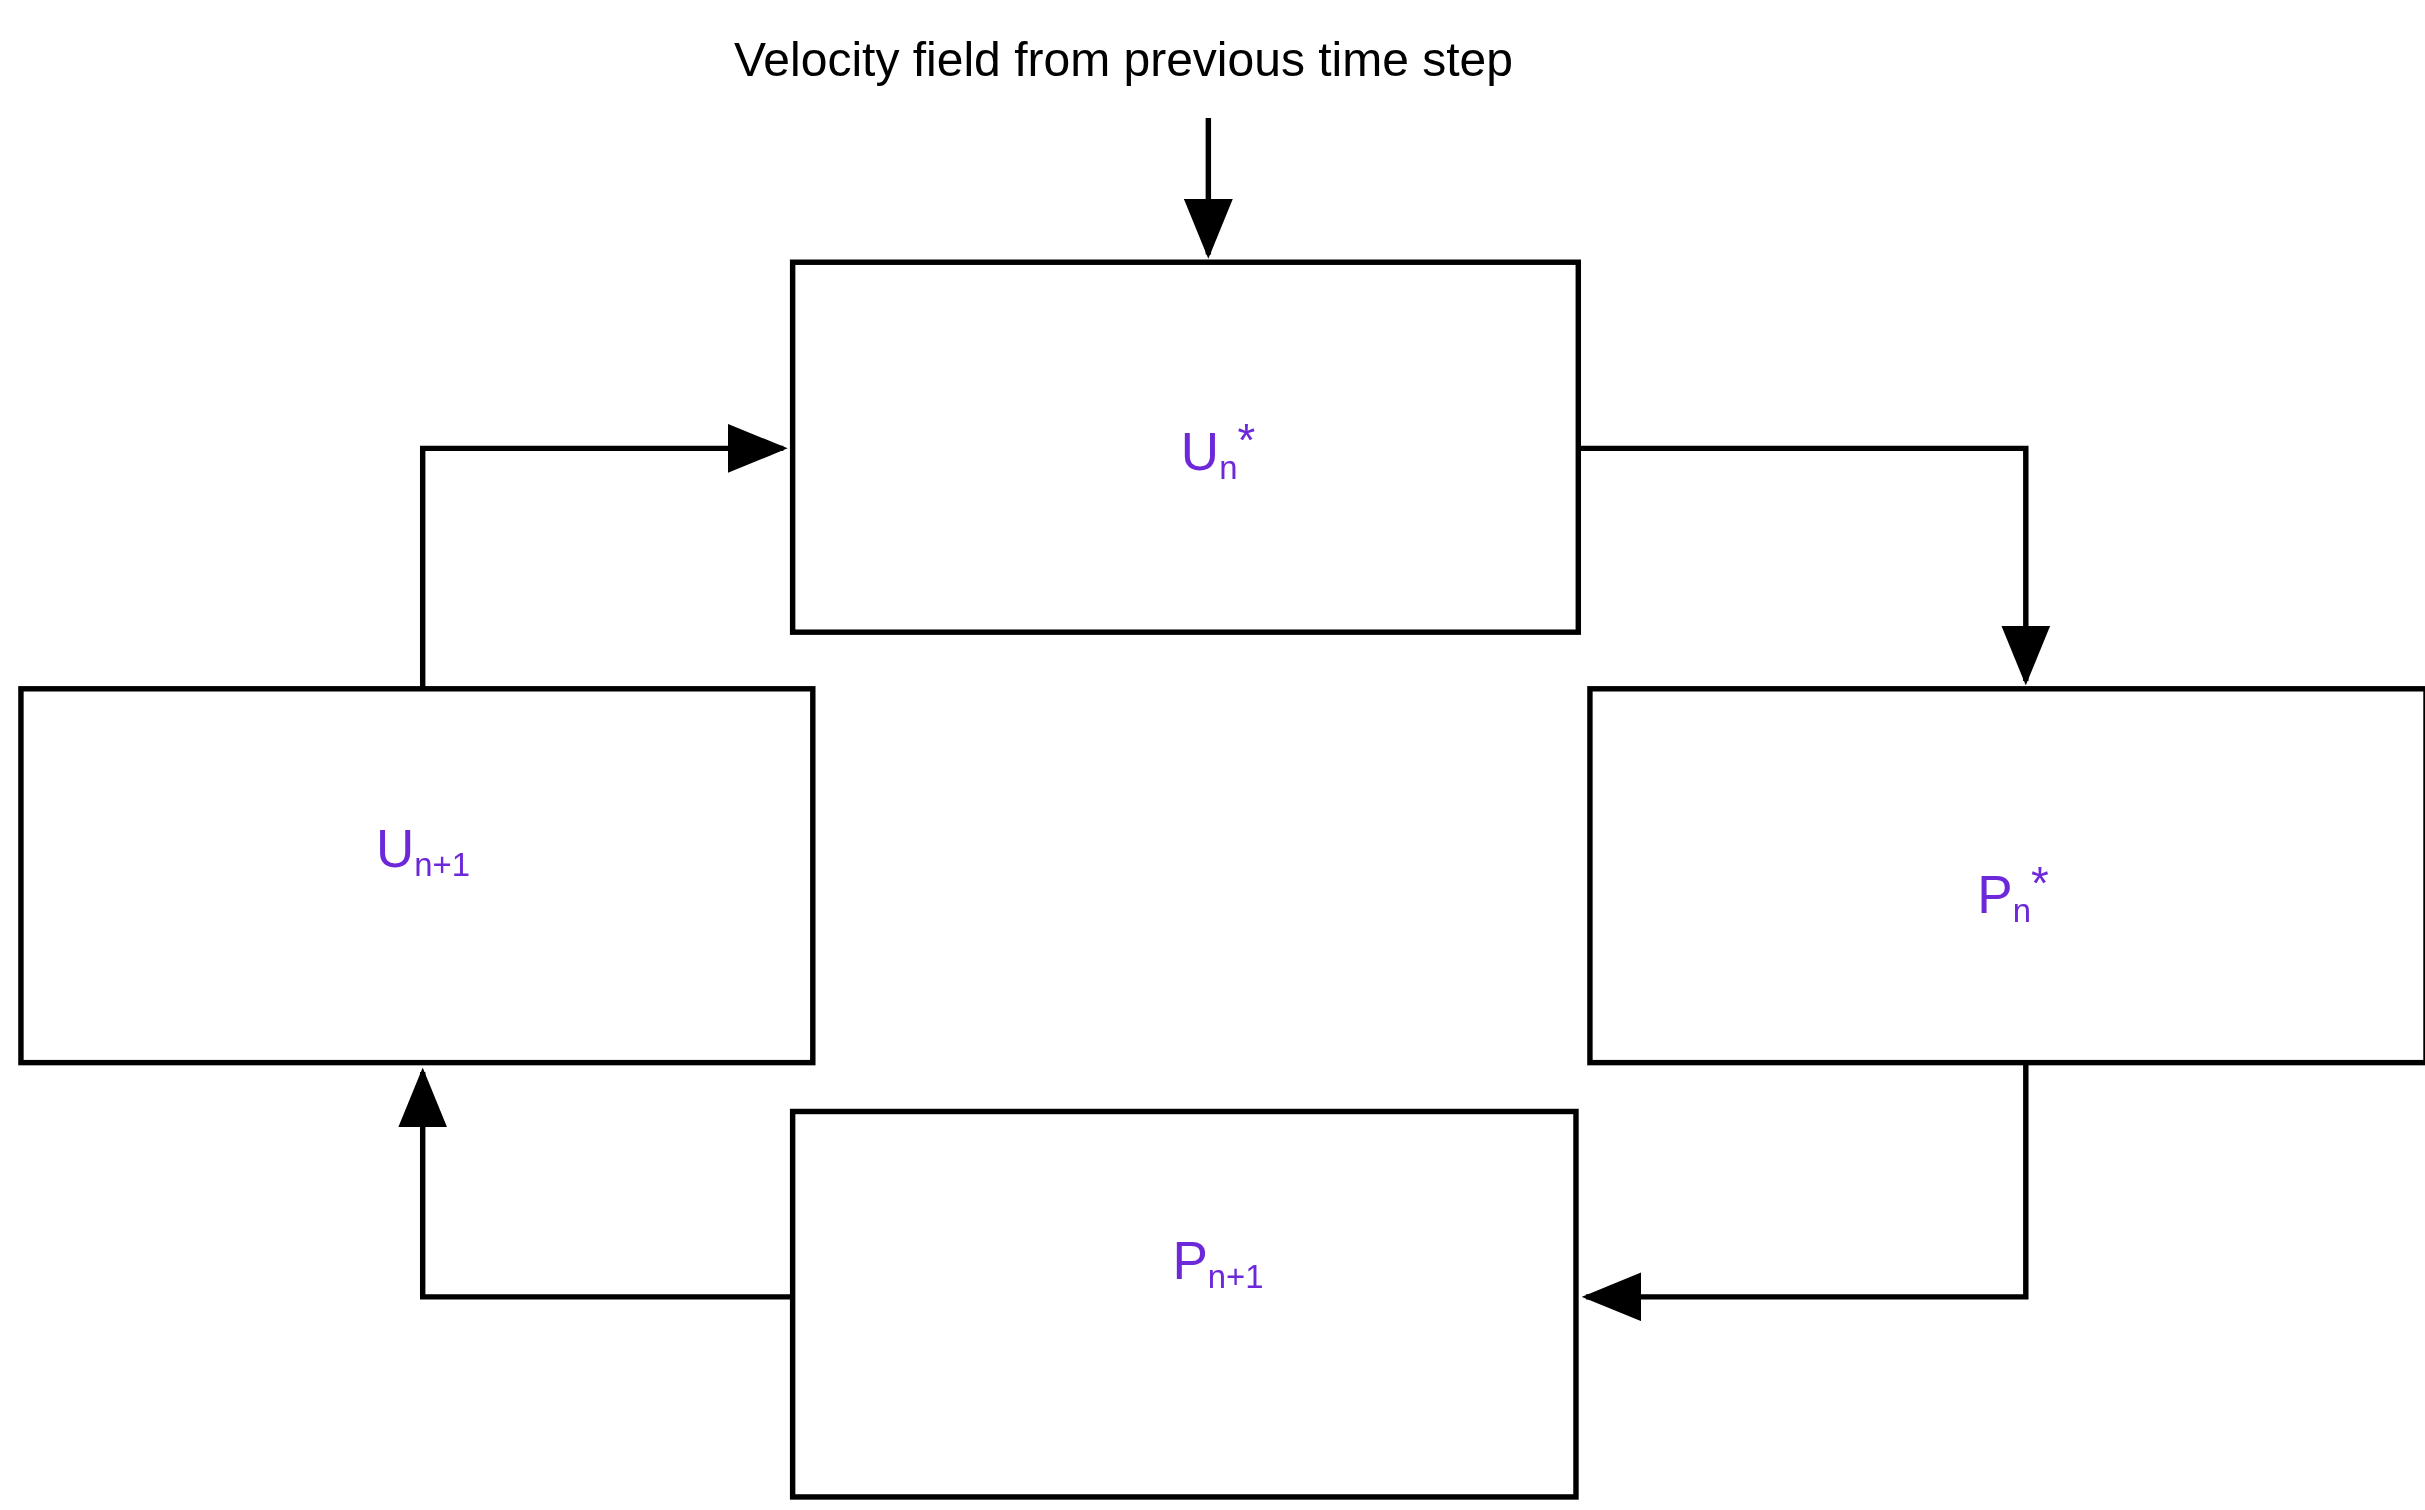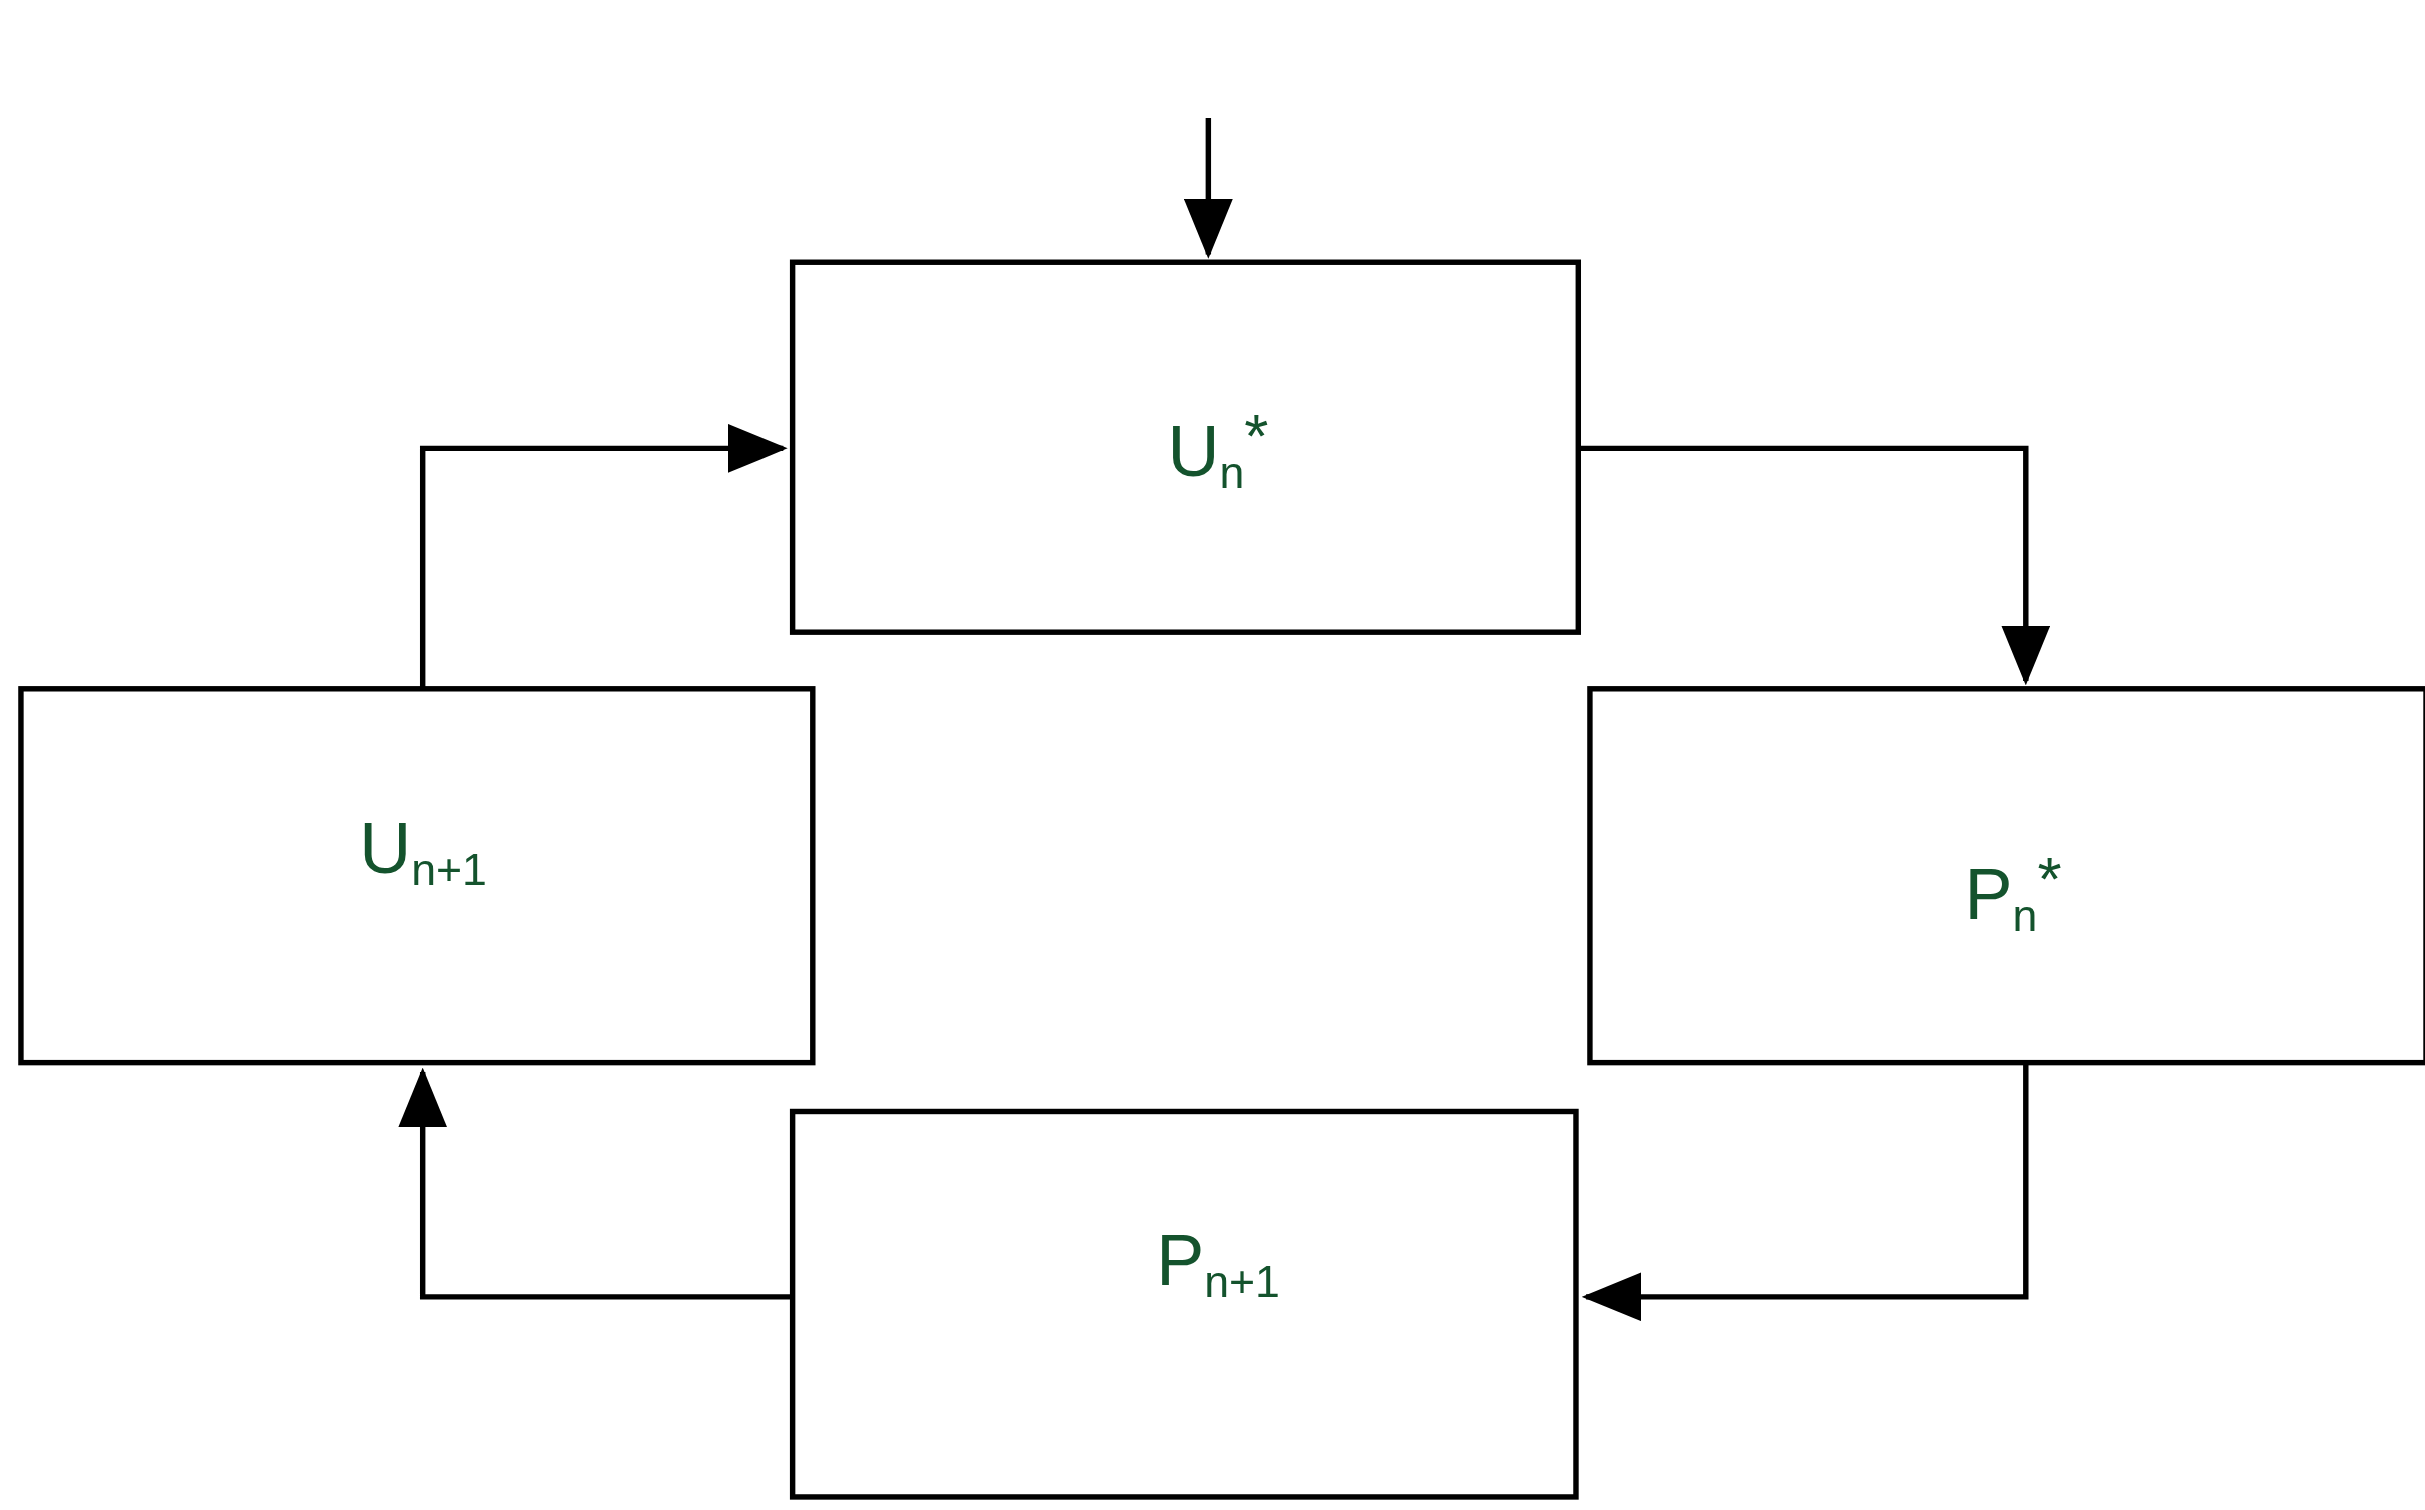--- a/index.html
+++ b/index.html
@@ -28,22 +28,22 @@
     position: absolute;
     white-space: nowrap;
     color: #000000;
     font-size: 48px;
     line-height: 1;
     font-weight: 400;
   }
   .node-label {
     position: absolute;
     white-space: nowrap;
-    color: #14532d;
-    font-size: 72px;
+    color: #6d28d9;
+    font-size: 53px;
     line-height: 1;
     font-weight: 400;
     transform: translate(-50%, -50%);
   }
   .node-label .sub {
     font-size: 0.62em;
     vertical-align: baseline;
     position: relative;
     top: 0.26em;
   }
@@ -76,20 +76,21 @@
 
     <path d="M 2035 578 L 2612 578 L 2612 878" fill="none" stroke="#000000" stroke-width="7" marker-end="url(#arrowhead)"></path>
 
     <path d="M 2612 1370 L 2612 1672 L 2045 1672" fill="none" stroke="#000000" stroke-width="7" marker-end="url(#arrowhead)"></path>
 
     <path d="M 1022 1672 L 545 1672 L 545 1382" fill="none" stroke="#000000" stroke-width="7" marker-end="url(#arrowhead)"></path>
 
     <path d="M 545 888 L 545 578 L 1010 578" fill="none" stroke="#000000" stroke-width="7" marker-end="url(#arrowhead)"></path>
   </svg>
 
+  <div class="caption" style="left:734px; top:36px;">Velocity field from previous time step</div>
 
   <div class="node-label" style="left:1218px; top:451px;">
     <span>U</span><span class="sub">n</span><span class="sup">*</span>
   </div>
 
   <div class="node-label" style="left:423px; top:848px;">
     <span>U</span><span class="sub">n+1</span><span class="sup"></span>
   </div>
 
   <div class="node-label" style="left:2013px; top:894px;">

